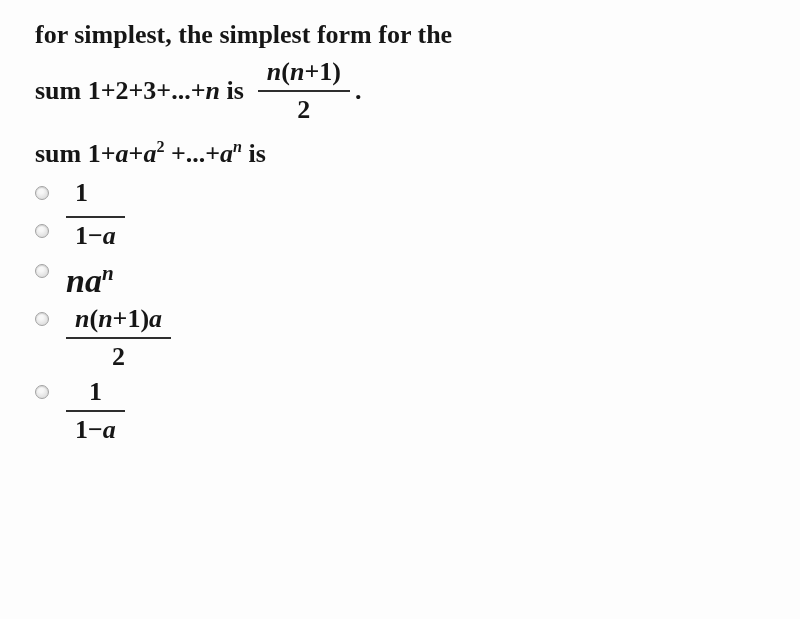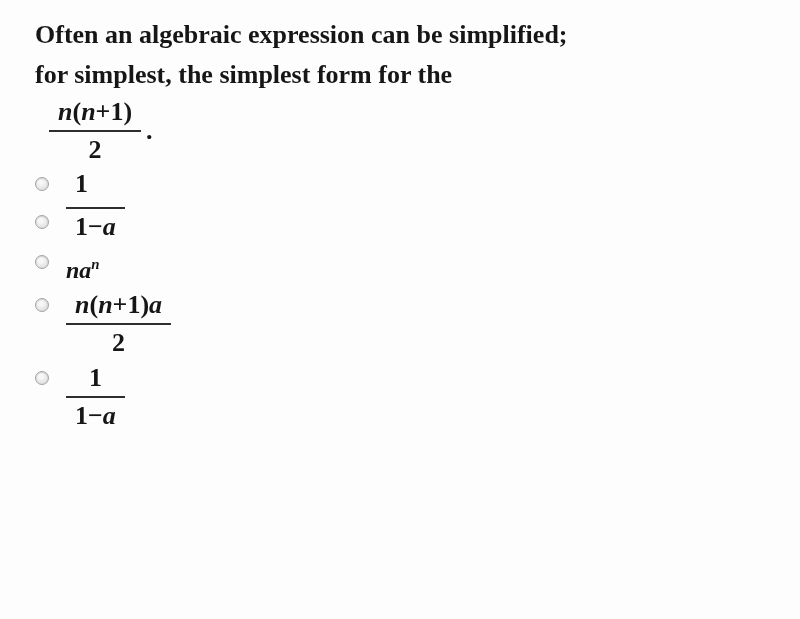--- a/index.html
+++ b/index.html
@@ -64,43 +64,44 @@
     background:radial-gradient(circle at 42% 36%, #f7f7f7 20%, #dedede 75%, #cfcfcf 100%);
     box-shadow:inset 0 1px 1px rgba(0,0,0,0.12);
     cursor:pointer;
   }
   .option .formula{
     margin-left:17px;
     font-size:26px;
   }
   .option .frac{margin:0;}
   .inline-math{
-    font-size:24px;
+    font-size:34px;
     line-height:30px;
     display:inline-block;
     margin-top:2px;
   }
 </style>
 </head>
 <body>
 
 <div class="page">
 
-  <div class="qtext">Often an algebraic expression can be simplified;</div>
   <div class="qtext">for simplest, the simplest form for the</div>
 
   <div class="mathrow">
+    <span class="mathline"><span>sum 1+2+3+...+</span><span class="it">n</span><span> is</span></span>
     <span class="frac">
       <span class="num"><span class="it">n</span><span>(</span><span class="it">n</span><span>+1)</span></span>
       <span class="den"><span>2</span></span>
     </span>
     <span class="suffix">.</span>
   </div>
 
 
+  <div class="mathline"><span>sum 1+</span><span class="it">a</span><span>+</span><span class="it">a</span><sup>2</sup><span> +...+</span><span class="it">a</span><sup class="it">n</sup><span> is</span></div>
 
   <div class="options">
 
     <div class="option">
       <span class="radio"></span>
       <span class="formula">
         <span class="frac">
           <span class="num"><span>1</span></span>
         </span>
       </span>

